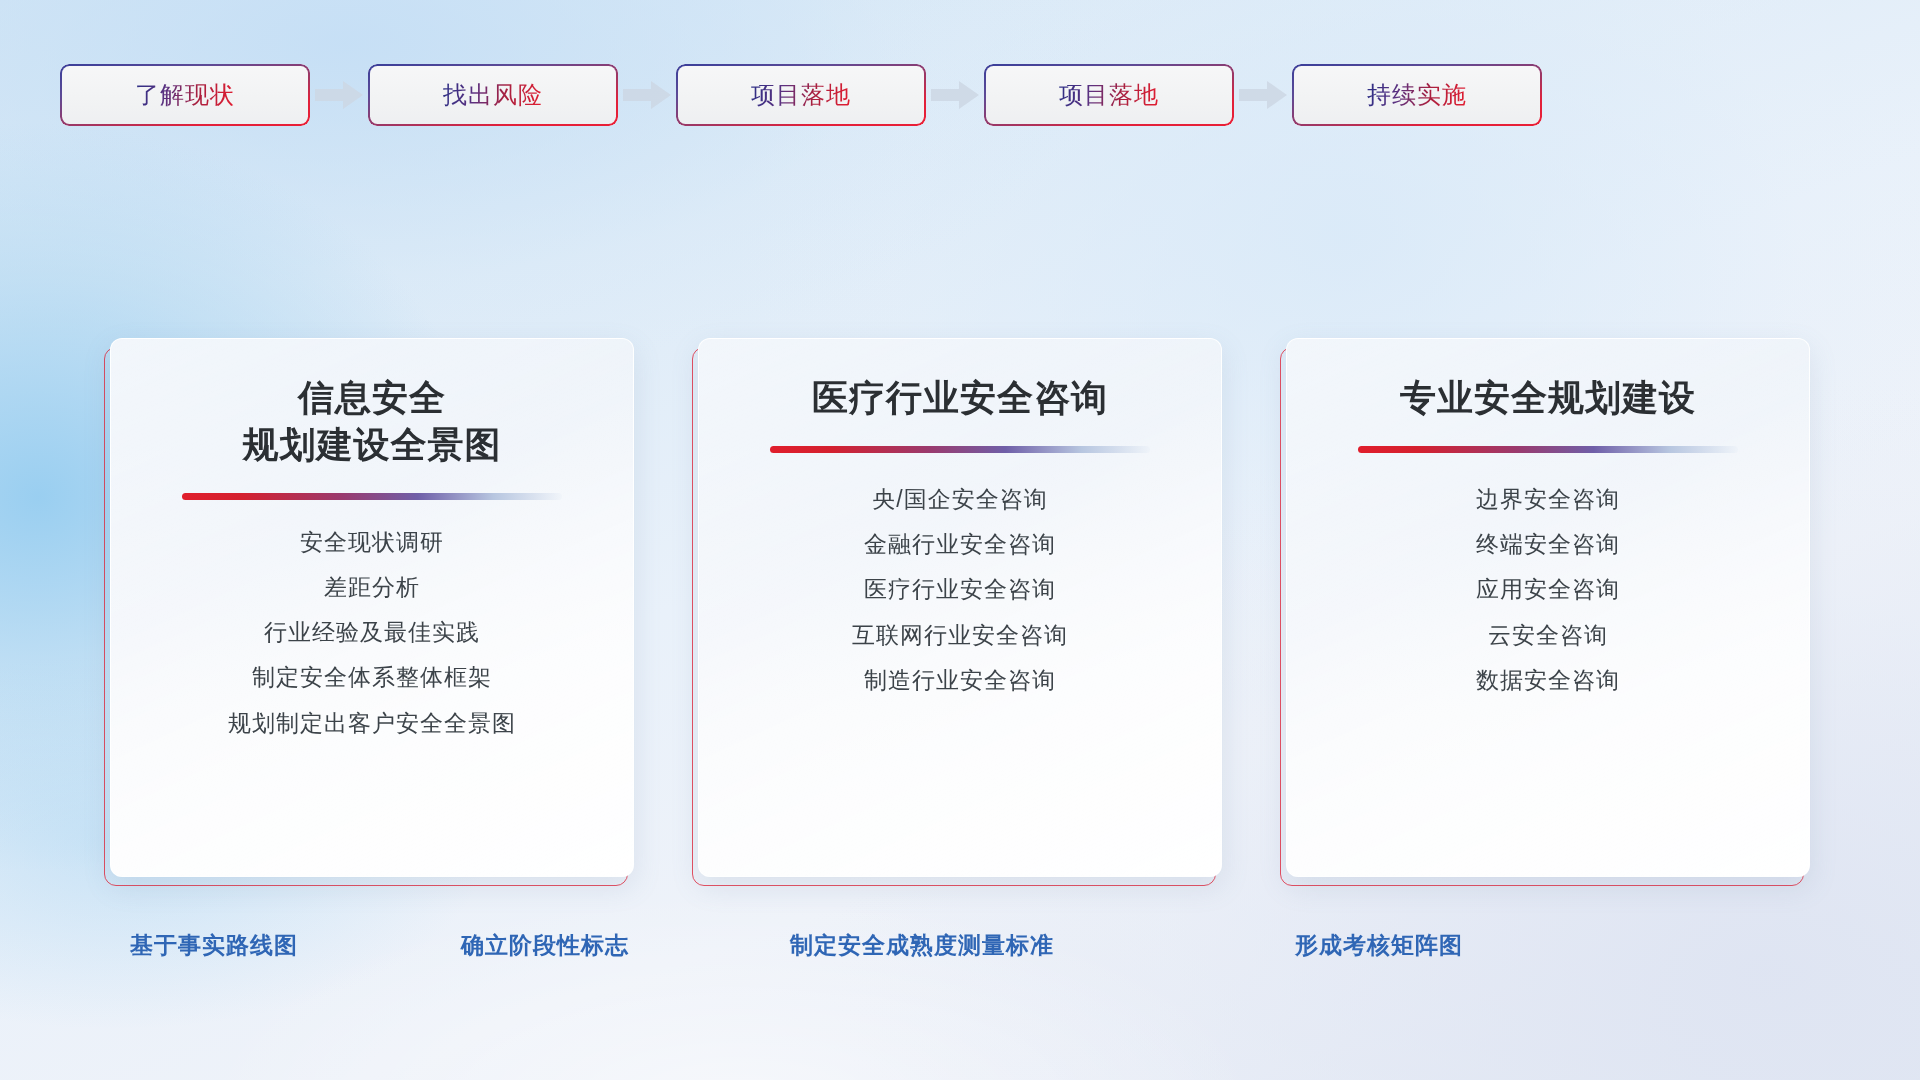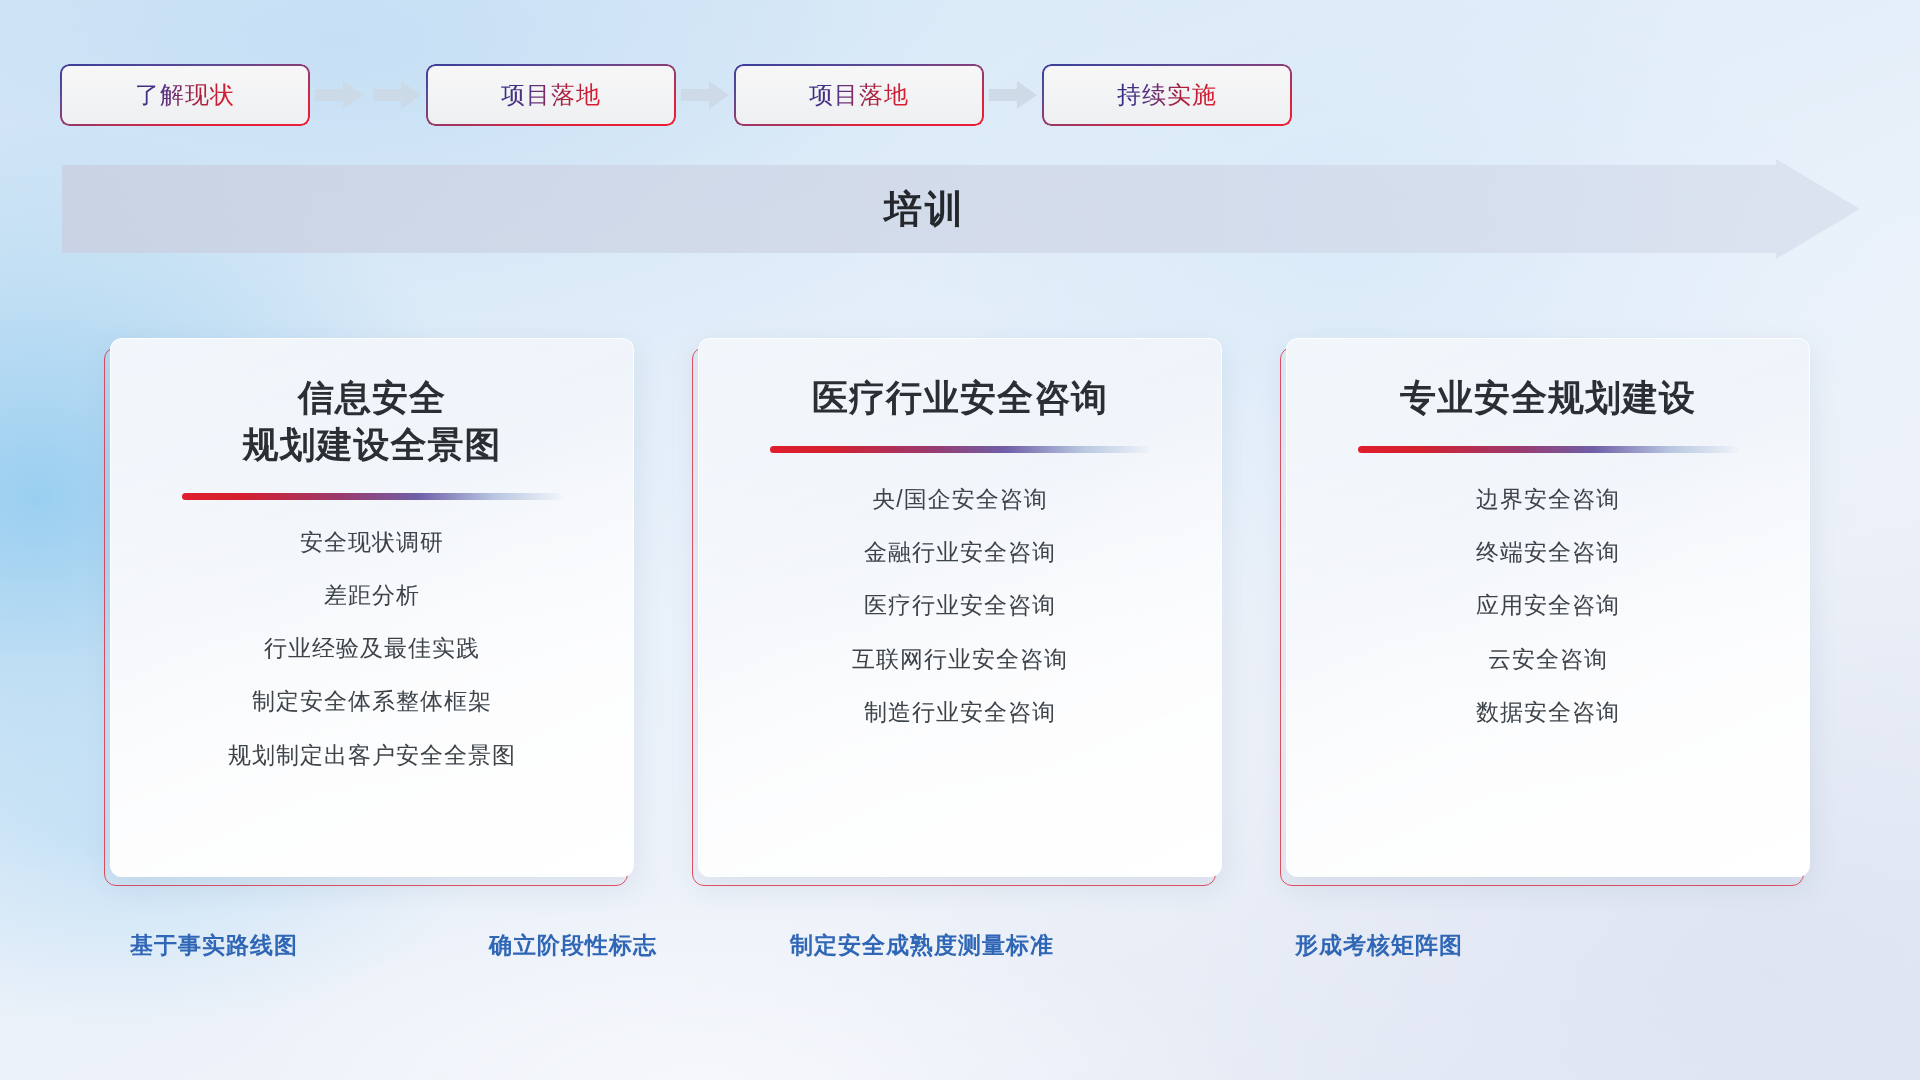--- a/index.html
+++ b/index.html
@@ -165,21 +165,21 @@
     height: 7px;
     margin-top: 24px;
     border-radius: 4px;
     background: linear-gradient(90deg, #e01e2c 0%, #d4202f 16%, #9a3a6e 42%, #6f5fa8 62%, #b7c6e0 82%, rgba(220,230,242,0.15) 100%);
   }
   .card-rule.two { width: 380px; }
   .card-list {
     margin-top: 34px;
     display: flex;
     flex-direction: column;
-    gap: 28px;
+    gap: 20px;
     align-items: center;
   }
   .card-list-item {
     font-size: 23px;
     color: #3c4349;
     letter-spacing: 1px;
     line-height: 1.1;
   }
 
   
@@ -210,20 +210,23 @@
 
     <div class="step">
       <span class="step-label">了解现状</span>
     </div>
     <div class="step-arrow">
       <svg viewBox="0 0 52 34" preserveAspectRatio="none">
         <path d="M2 11 H30 V3 L50 17 L30 31 V23 H2 Z" fill="#ccd7e4" opacity="0.85"></path>
       </svg>
     </div>
 
+    <div class="step">
+      <span class="step-label">找出风险</span>
+    </div>
     <div class="step-arrow">
       <svg viewBox="0 0 52 34" preserveAspectRatio="none">
         <path d="M2 11 H30 V3 L50 17 L30 31 V23 H2 Z" fill="#ccd7e4" opacity="0.85"></path>
       </svg>
     </div>
 
     <div class="step">
       <span class="step-label">项目落地</span>
     </div>
     <div class="step-arrow">
@@ -239,34 +242,20 @@
       <svg viewBox="0 0 52 34" preserveAspectRatio="none">
         <path d="M2 11 H30 V3 L50 17 L30 31 V23 H2 Z" fill="#ccd7e4" opacity="0.85"></path>
       </svg>
     </div>
 
     <div class="step">
       <span class="step-label">持续实施</span>
     </div>
   </div>
 
-  <div id="band">
-    <svg viewBox="0 0 1798 100" preserveAspectRatio="none">
-      <defs>
-        <linearGradient id="bandGrad" x1="0" y1="0" x2="1" y2="0">
-          <stop offset="0" stop-color="#c9cfe0" stop-opacity="0.78"></stop>
-          <stop offset="0.30" stop-color="#ccd3e3" stop-opacity="0.72"></stop>
-          <stop offset="0.62" stop-color="#cfd6e6" stop-opacity="0.70"></stop>
-          <stop offset="1" stop-color="#d4dbea" stop-opacity="0.62"></stop>
-        </linearGradient>
-      </defs>
-      <path d="M0 6 H1714 V0 L1798 50 L1714 100 V94 H0 Z" fill="url(#bandGrad)"></path>
-    </svg>
-    <div id="band-label">培训</div>
-  </div>
 
   <div id="cards">
 
     <div class="card-wrap">
       <div class="card-frame"></div>
       <div class="card tall-title">
         <div class="card-title">信息安全
 规划建设全景图</div>
         <div class="card-rule two"></div>
         <div class="card-list">
@@ -305,18 +294,18 @@
           <div class="card-list-item">应用安全咨询</div>
           <div class="card-list-item">云安全咨询</div>
           <div class="card-list-item">数据安全咨询</div>
         </div>
       </div>
     </div>
   </div>
 
   <div id="footers">
     <div class="footer-cap" style="left:130px">基于事实路线图</div>
-    <div class="footer-cap" style="left:489px">确立阶段性标志</div>
+    <div class="footer-cap" style="left:461px">确立阶段性标志</div>
     <div class="footer-cap" style="left:790px">制定安全成熟度测量标准</div>
     <div class="footer-cap" style="left:1295px">形成考核矩阵图</div>
   </div>
 
 </div>
 
 </body></html>

